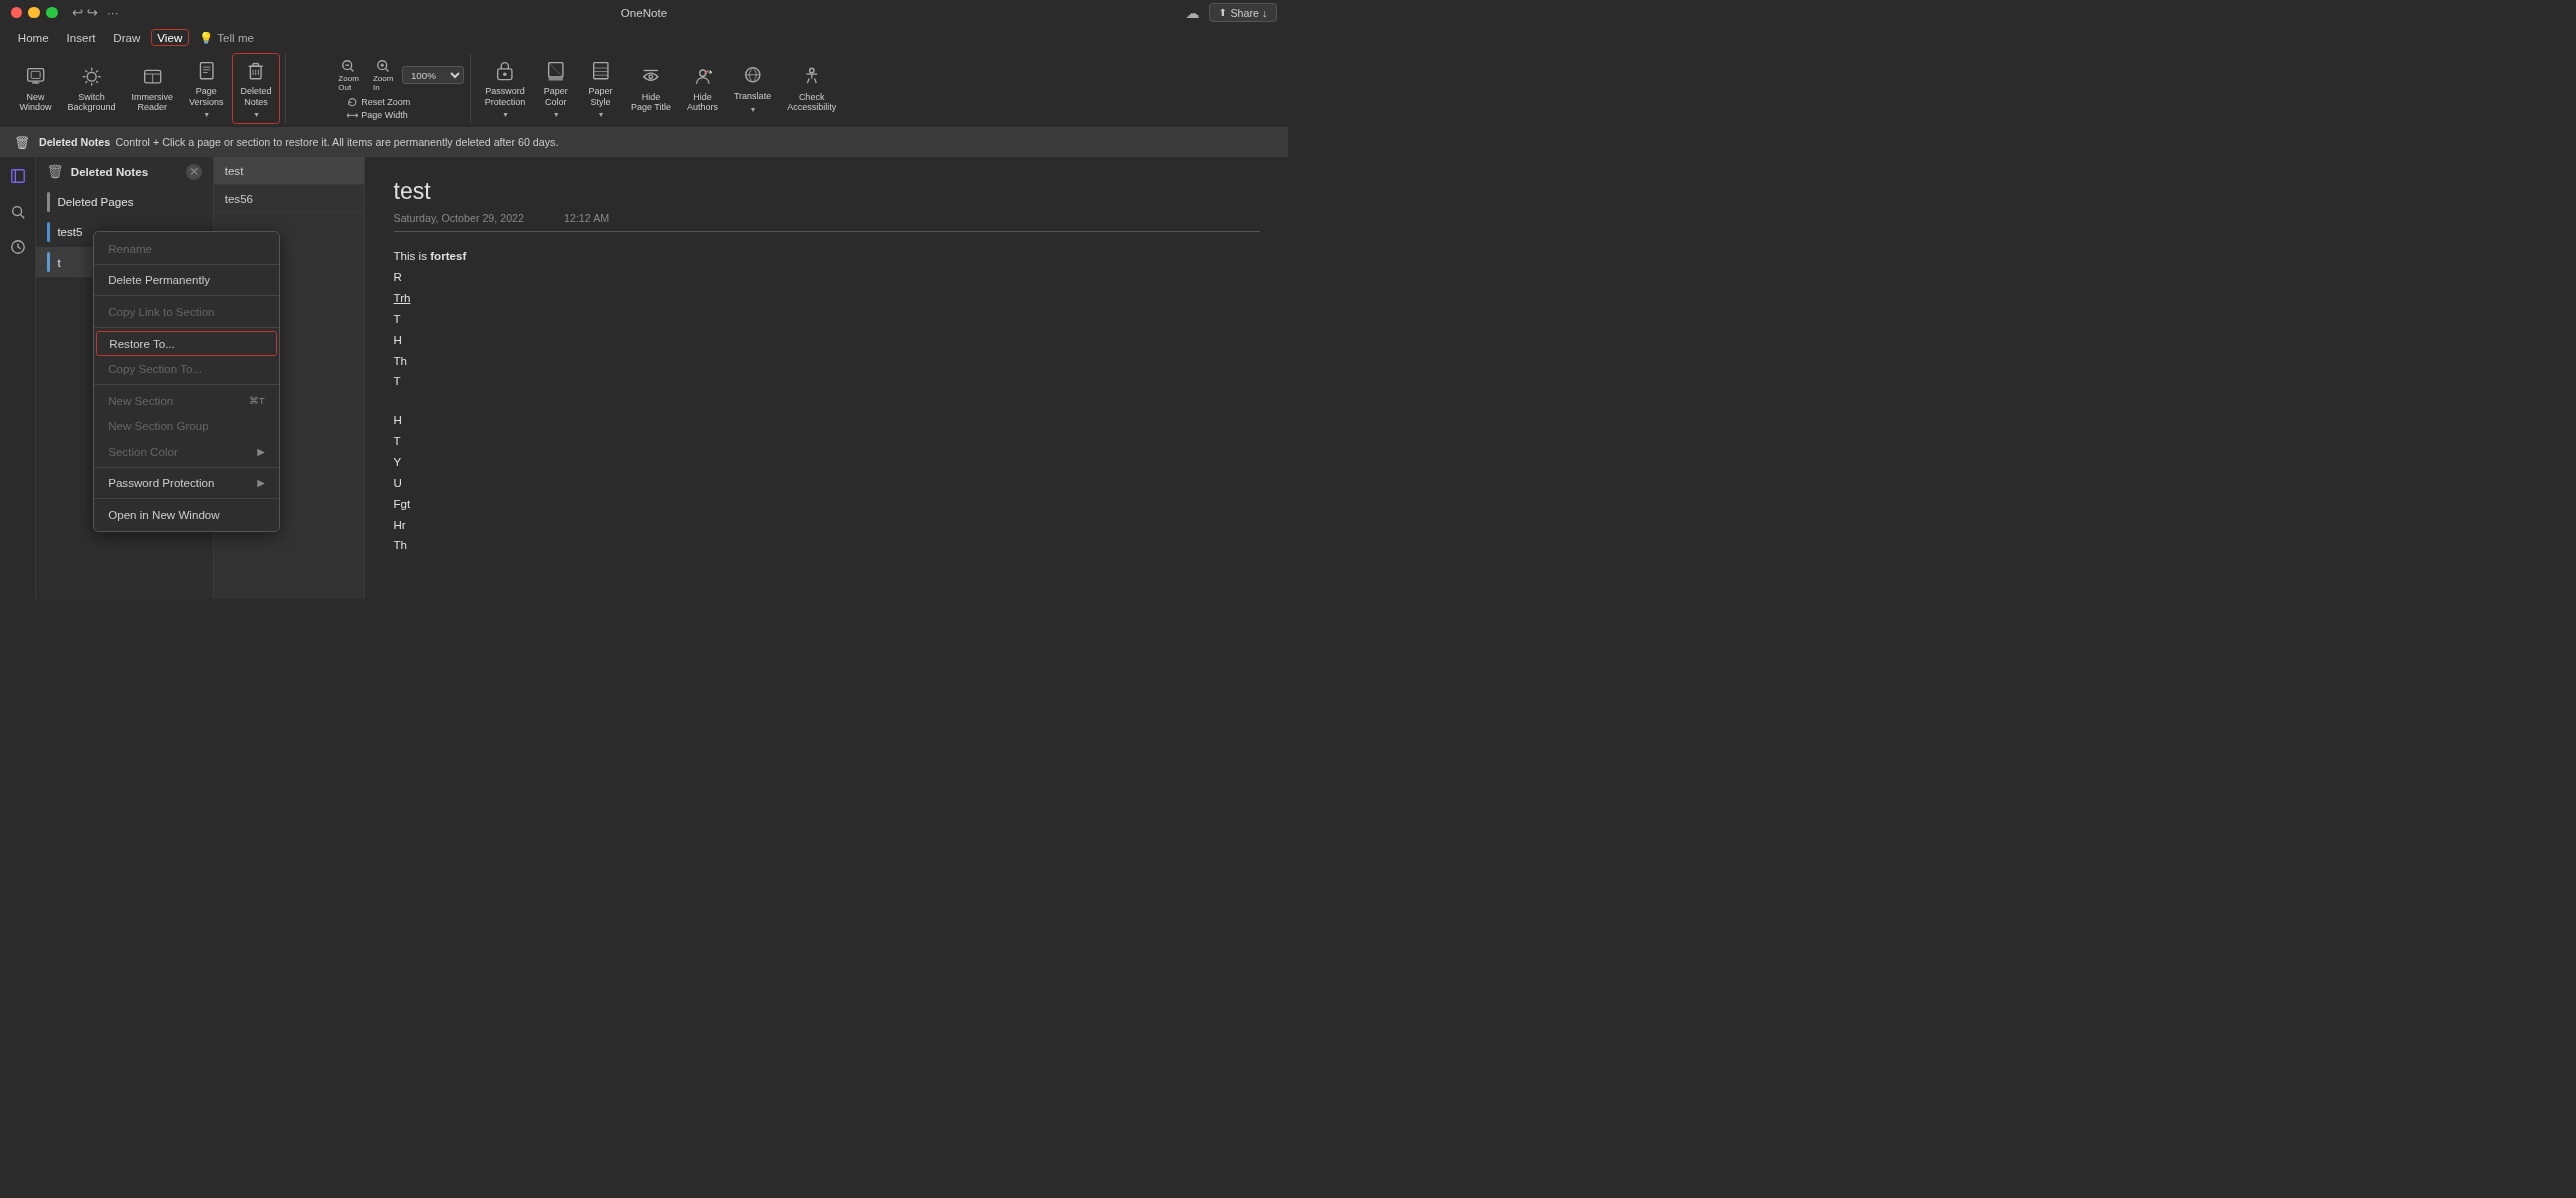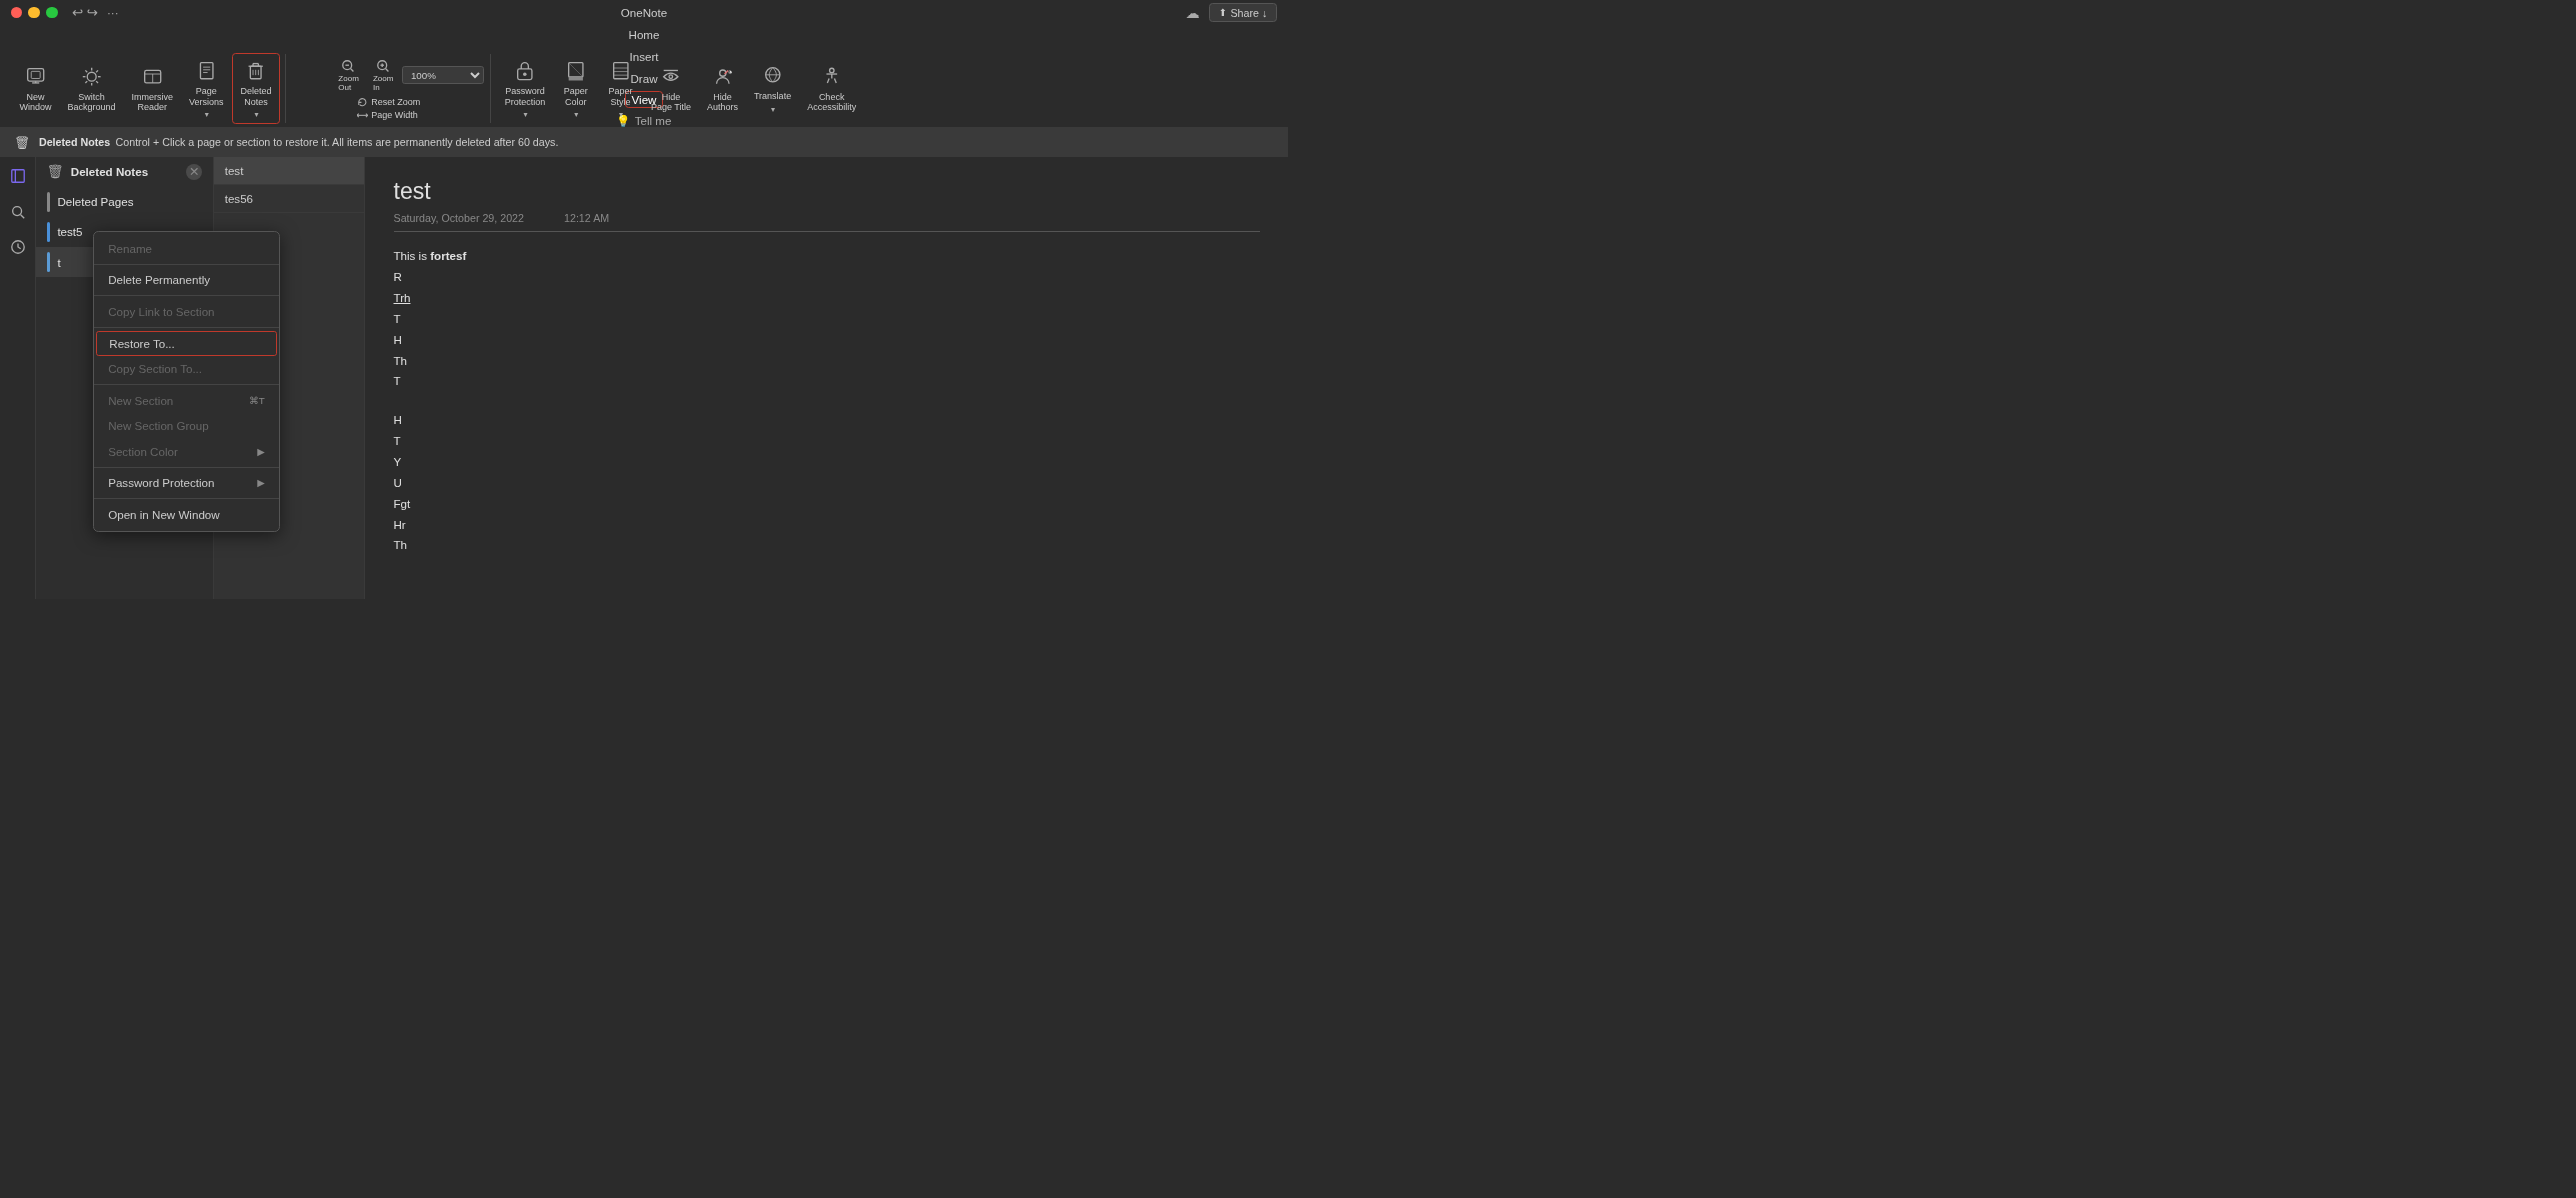--- a/index.html
+++ b/index.html
@@ -51,21 +51,20 @@
     .undo-redo span { font-size: 14.2px; cursor: pointer; }
 
     
     .menu-bar {
       height: 25px;
       background: #2b2b2b;
       display: flex;
       align-items: center;
       padding: 0 10.7px;
       gap: 3.6px;
-      flex-direction: column;
     }
     .menu-item {
       padding: 2.7px 7.1px;
       font-size: 11.6px;
       color: #ccc;
       cursor: pointer;
       border-radius: 3.6px;
     }
     .menu-item.active {
       color: #fff;
@@ -140,21 +139,21 @@
       align-items: center;
       margin-left: 40px;
     }
     .zoom-select {
       background: #3a3a3a;
       color: #ccc;
       border: 0.9px solid #555;
       border-radius: 2.7px;
       padding: 1.8px 3.6px;
       font-size: 9.8px;
-      width: 82px;
+      width: 62px;
     }
     .zoom-btn-small {
       display: flex;
       flex-direction: column;
       align-items: center;
       justify-content: center;
       padding: 1.8px 5.3px;
       cursor: pointer;
       border-radius: 2.7px;
       gap: 0.9px;

